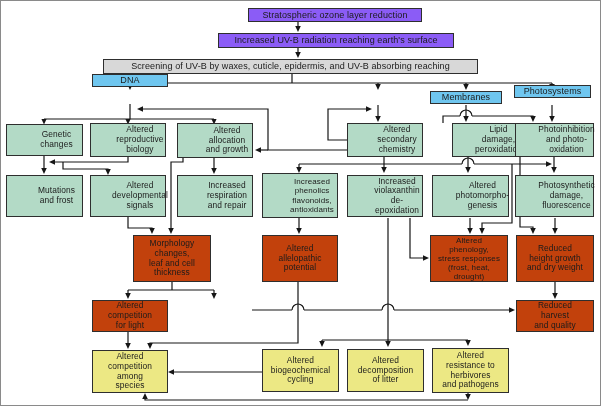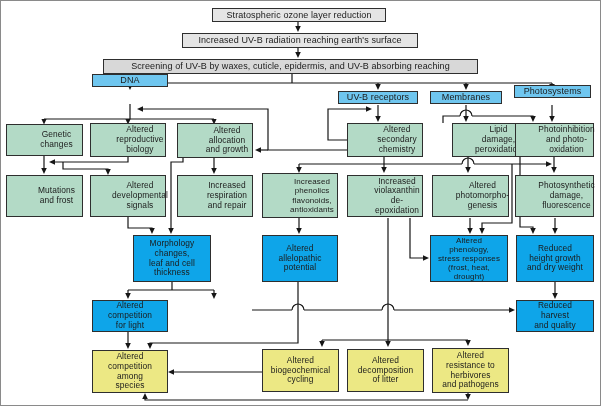--- a/index.html
+++ b/index.html
@@ -2,25 +2,25 @@
 <html><head>
 <meta charset="utf-8">
 <style>
   html,body{margin:0;padding:0;background:#fff;}
   .frame{position:relative;width:601px;height:406px;background:#ffffff;outline:1px solid #8a8a8a;outline-offset:-1px;font-family:"Liberation Sans","DejaVu Sans",sans-serif;overflow:hidden;}
   .wires{position:absolute;left:0;top:0;width:601px;height:406px;}
   .wires path{stroke:#161616;stroke-width:1.2;fill:none;}
   .wires .ah{fill:#161616;stroke:none;}
   .node{position:absolute;box-sizing:border-box;border:1.2px solid #2e2e2e;display:flex;align-items:center;justify-content:center;text-align:center;white-space:pre-line;font-size:8.4px;line-height:1.16;color:#1b1b1b;letter-spacing:.1px;}
   .one{font-size:9px;white-space:nowrap;}
-  .lav{background:#e5e5e5;}
+  .lav{background:#8b5cf6;margin-left:36px;}
   .gry{background:#d8d8d8;}
   .blu{background:#6fc6ef;}
   .grn{background:#b3dac6;padding-left:24px;}
-  .lgr{background:#0ea5e9;}
+  .lgr{background:#c2410c;}
   .yel{background:#ece884;}
   .sm{font-size:8px;line-height:1.13;}
 </style>
 </head>
 <body>
 
 <div class="frame">
 
   <svg class="wires" viewBox="0 0 601 406">
     <defs>
@@ -98,21 +98,20 @@
 
     <path d="M468 393 L468 395" marker-end="url(#ah)"></path>
     <path d="M468 400 L145 400 L145 398" marker-end="url(#ah)"></path>
   </svg>
 
   <div class="node lav one" style="left:212px;top:8px;width:174px;height:14px">Stratospheric ozone layer reduction</div>
   <div class="node lav one" style="left:182px;top:33px;width:236px;height:15px">Increased UV-B radiation reaching earth's surface</div>
   <div class="node gry one" style="left:103px;top:59px;width:375px;height:15px">Screening of UV-B by waxes, cuticle, epidermis, and UV-B absorbing reaching</div>
 
   <div class="node blu one" style="left:92px;top:74px;width:76px;height:13px">DNA</div>
-  <div class="node blu one" style="left:338px;top:91px;width:80px;height:13px">UV-B receptors</div>
   <div class="node blu one" style="left:430px;top:91px;width:72px;height:13px">Membranes</div>
   <div class="node blu one" style="left:514px;top:85px;width:77px;height:13px">Photosystems</div>
 
   <div class="node grn" style="left:6px;top:124px;width:77px;height:32px">Genetic
 changes</div>
   <div class="node grn" style="left:90px;top:123px;width:76px;height:34px">Altered
 reproductive
 biology</div>
   <div class="node grn" style="left:177px;top:123px;width:76px;height:35px">Altered
 allocation

